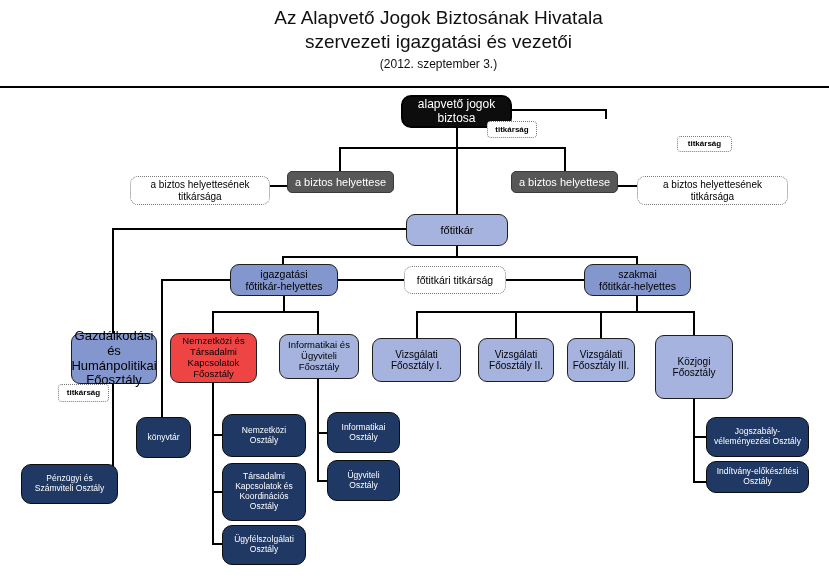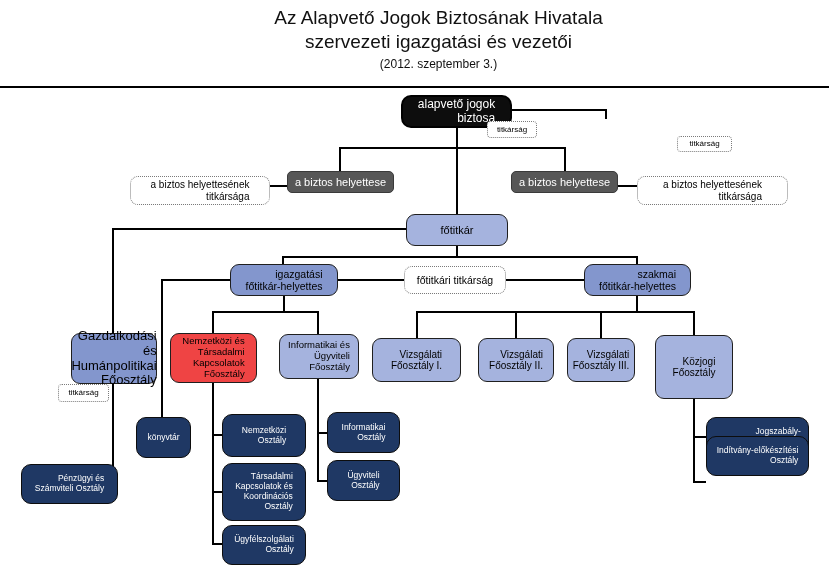--- a/index.html
+++ b/index.html
@@ -6,31 +6,31 @@
   #canvas{
     position:relative;width:829px;height:585px;background:#ffffff;
     font-family:"Liberation Sans", sans-serif;color:#000;overflow:hidden;
   }
   .title-block{position:absolute;left:0;top:6px;width:829px;text-align:center;padding-left:24px;}
   .title-line{font-size:19px;line-height:24px;color:#111;}
   .date-line{font-size:12px;line-height:17px;color:#111;margin-top:2px;}
   .separator{position:absolute;background:#000;}
   .node{
     position:absolute;display:flex;align-items:center;justify-content:center;
-    text-align:right;white-space:pre-line;box-sizing:border-box;line-height:1.15;
+    text-align:center;white-space:pre-line;box-sizing:border-box;line-height:1.15;
   }
   .n-black{background:#0d0d0d;color:#fff;border:2px solid #000;border-radius:10px;font-size:12px;}
   .n-gray{background:#575757;color:#fff;border:1px solid #3a3a3a;border-radius:5px;font-size:11px;}
   .n-navy{background:#1f3864;color:#fff;border:1.5px solid #0d0d0d;border-radius:10px;font-size:8.5px;}
   .n-press{background:#2e4a80;color:#fff;border:1.5px solid #0d0d0d;border-radius:5px;font-size:10.5px;}
   .n-blue-light{background:#a5b3de;color:#000;border:1.5px solid #1f1f1f;border-radius:9px;font-size:10px;}
   .n-blue-mid{background:#8396cd;color:#000;border:1.5px solid #1f1f1f;border-radius:9px;font-size:10.5px;}
   .n-blue-mid2{background:#ef4444;color:#000;border:1.5px solid #1f1f1f;border-radius:9px;font-size:9.5px;}
   .n-dashed{background:#fff;color:#000;border:1px dotted #7a7a7a;border-radius:8px;font-size:10px;}
-  .n-dashed-sm{background:#fff;color:#000;border:1px dotted #7a7a7a;border-radius:4px;font-size:8px;}
+  .n-dashed-sm{background:#fff;color:#000;border:1px dotted #7a7a7a;border-radius:4px;font-size:8px;font-weight:bold;}
   .line{position:absolute;background:#000;}
 </style>
 </head>
 <body>
 
 <div id="canvas">
 
   <div class="title-block">
     <div class="title-line">Az Alapvető Jogok Biztosának Hivatala</div>
     <div class="title-line">szervezeti igazgatási és vezetői</div>
@@ -130,16 +130,16 @@
 Koordinációs
 Osztály</div>
   <div class="node n-navy" style="left:222px;top:525px;width:84px;height:40px;">Ügyfélszolgálati
 Osztály</div>
   <div class="node n-navy" style="left:327px;top:412px;width:73px;height:41px;">Informatikai
 Osztály</div>
   <div class="node n-navy" style="left:327px;top:460px;width:73px;height:41px;">Ügyviteli
 Osztály</div>
   <div class="node n-navy" style="left:706px;top:417px;width:103px;height:40px;">Jogszabály-
 véleményezési  Osztály</div>
-  <div class="node n-navy" style="left:706px;top:436px;width:103px;height:40px;">Indítvány-előkészítési
+  <div class="node n-navy" style="left:706px;top:461px;width:103px;height:32px;">Indítvány-előkészítési
 Osztály</div>
 
 </div>
 
 </body></html>

